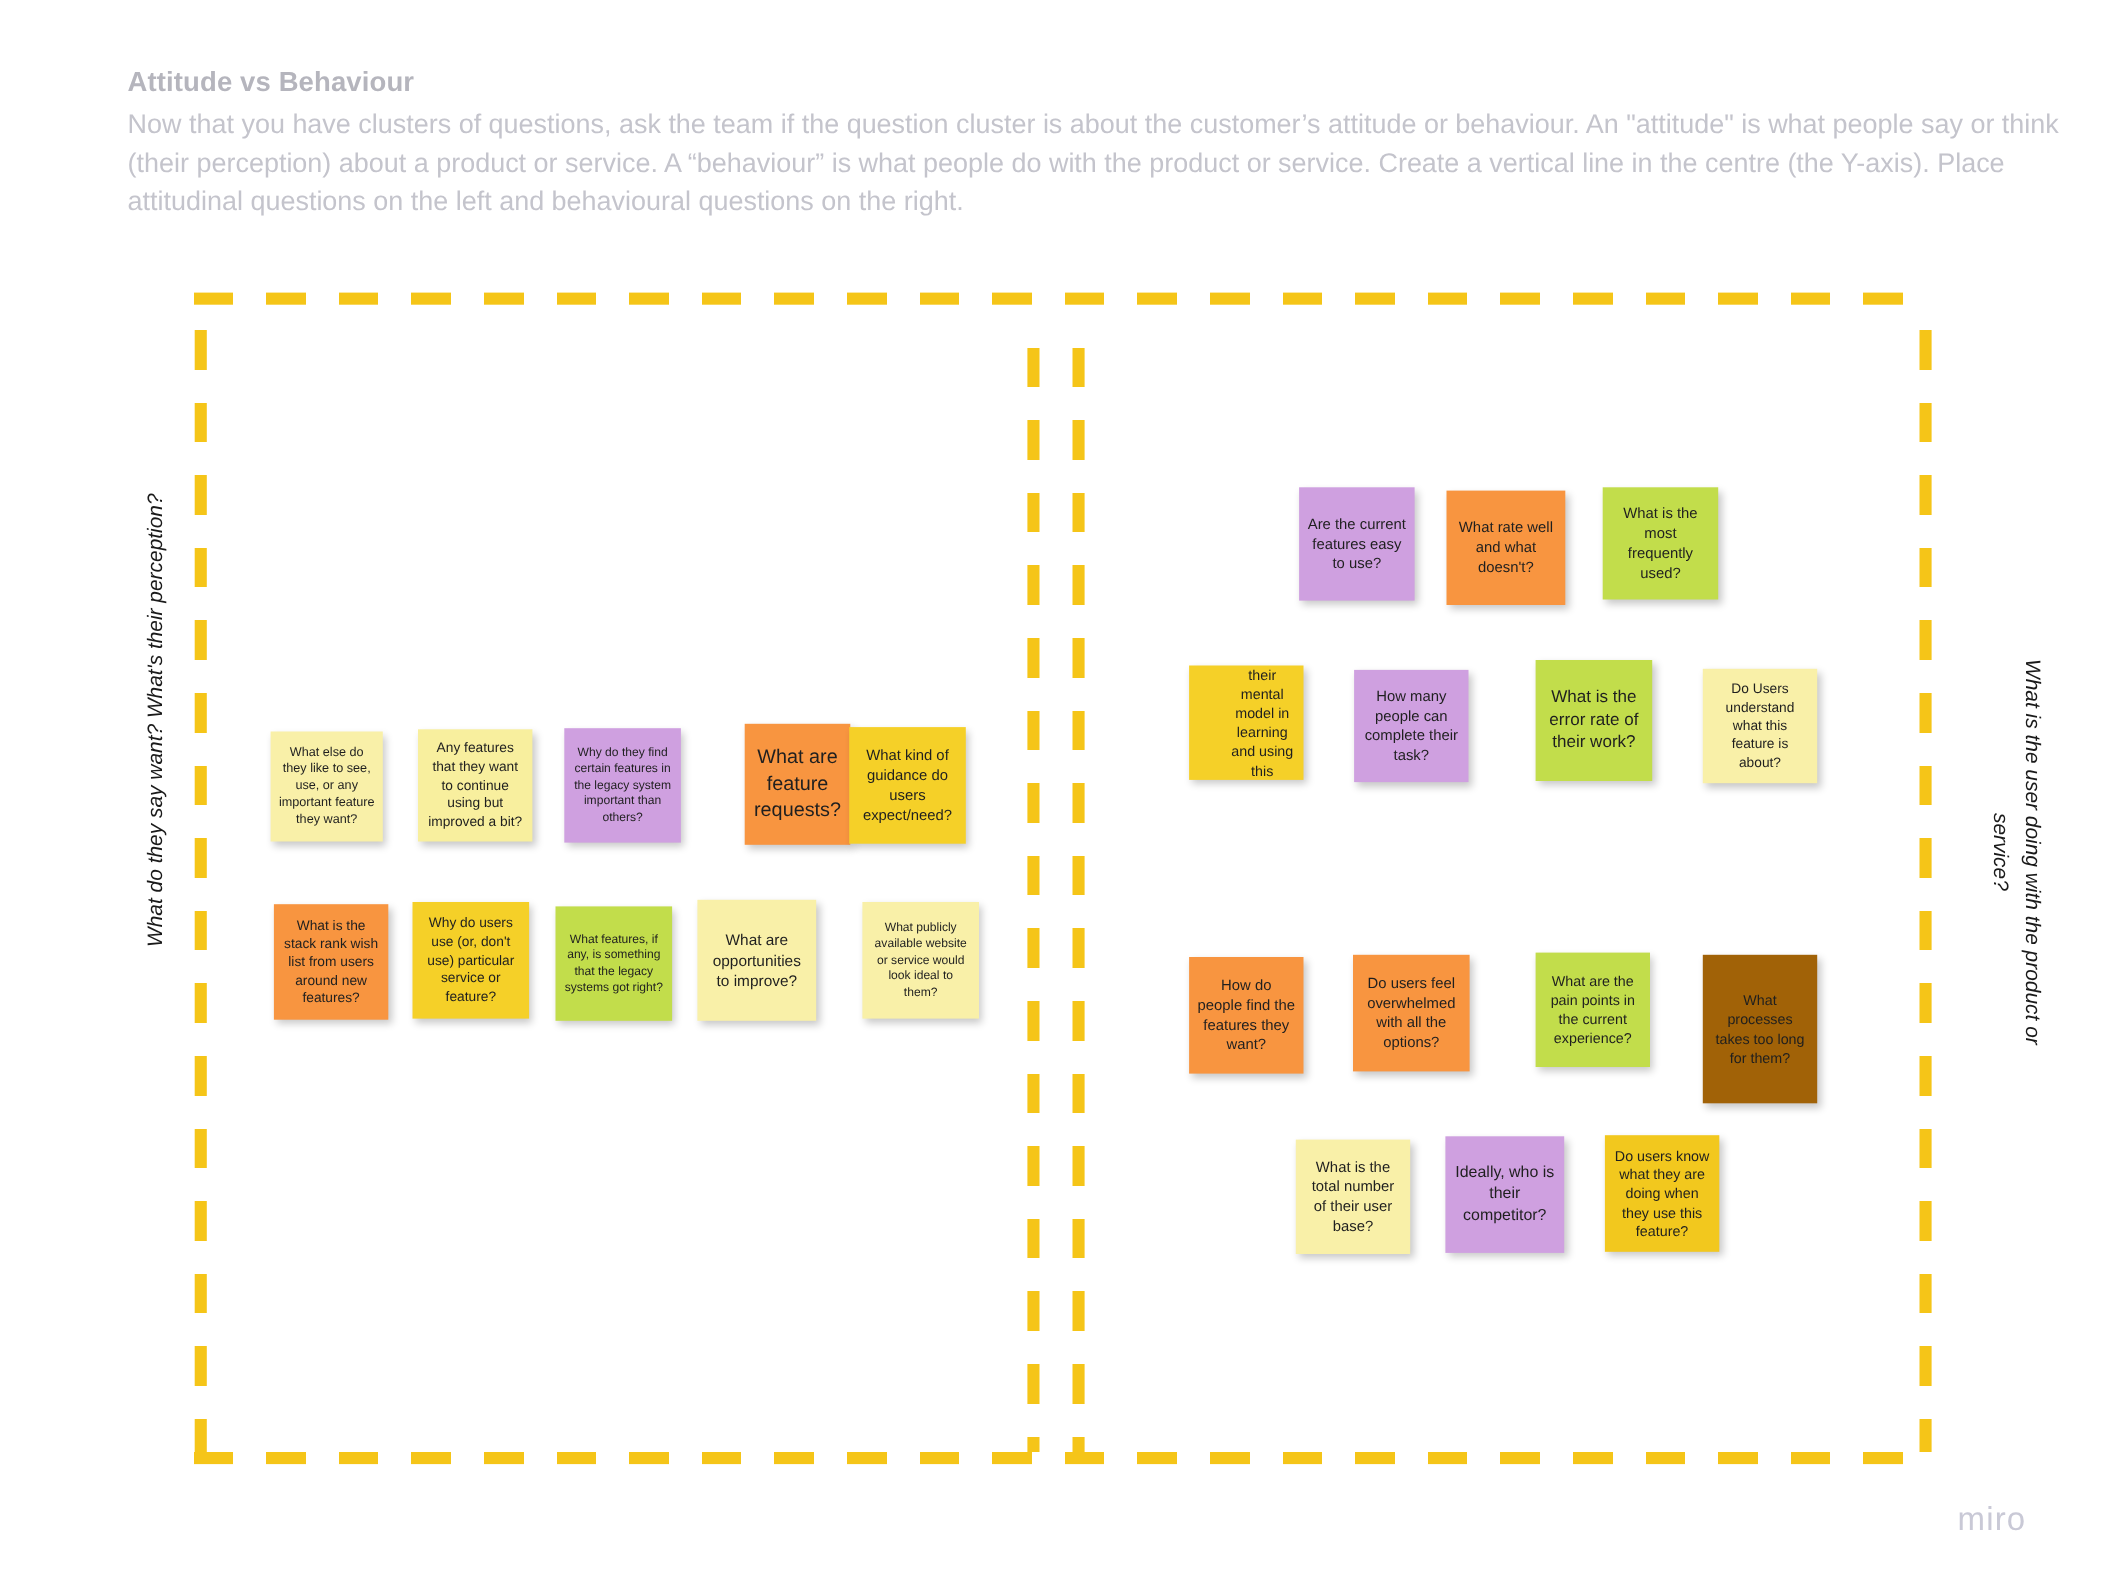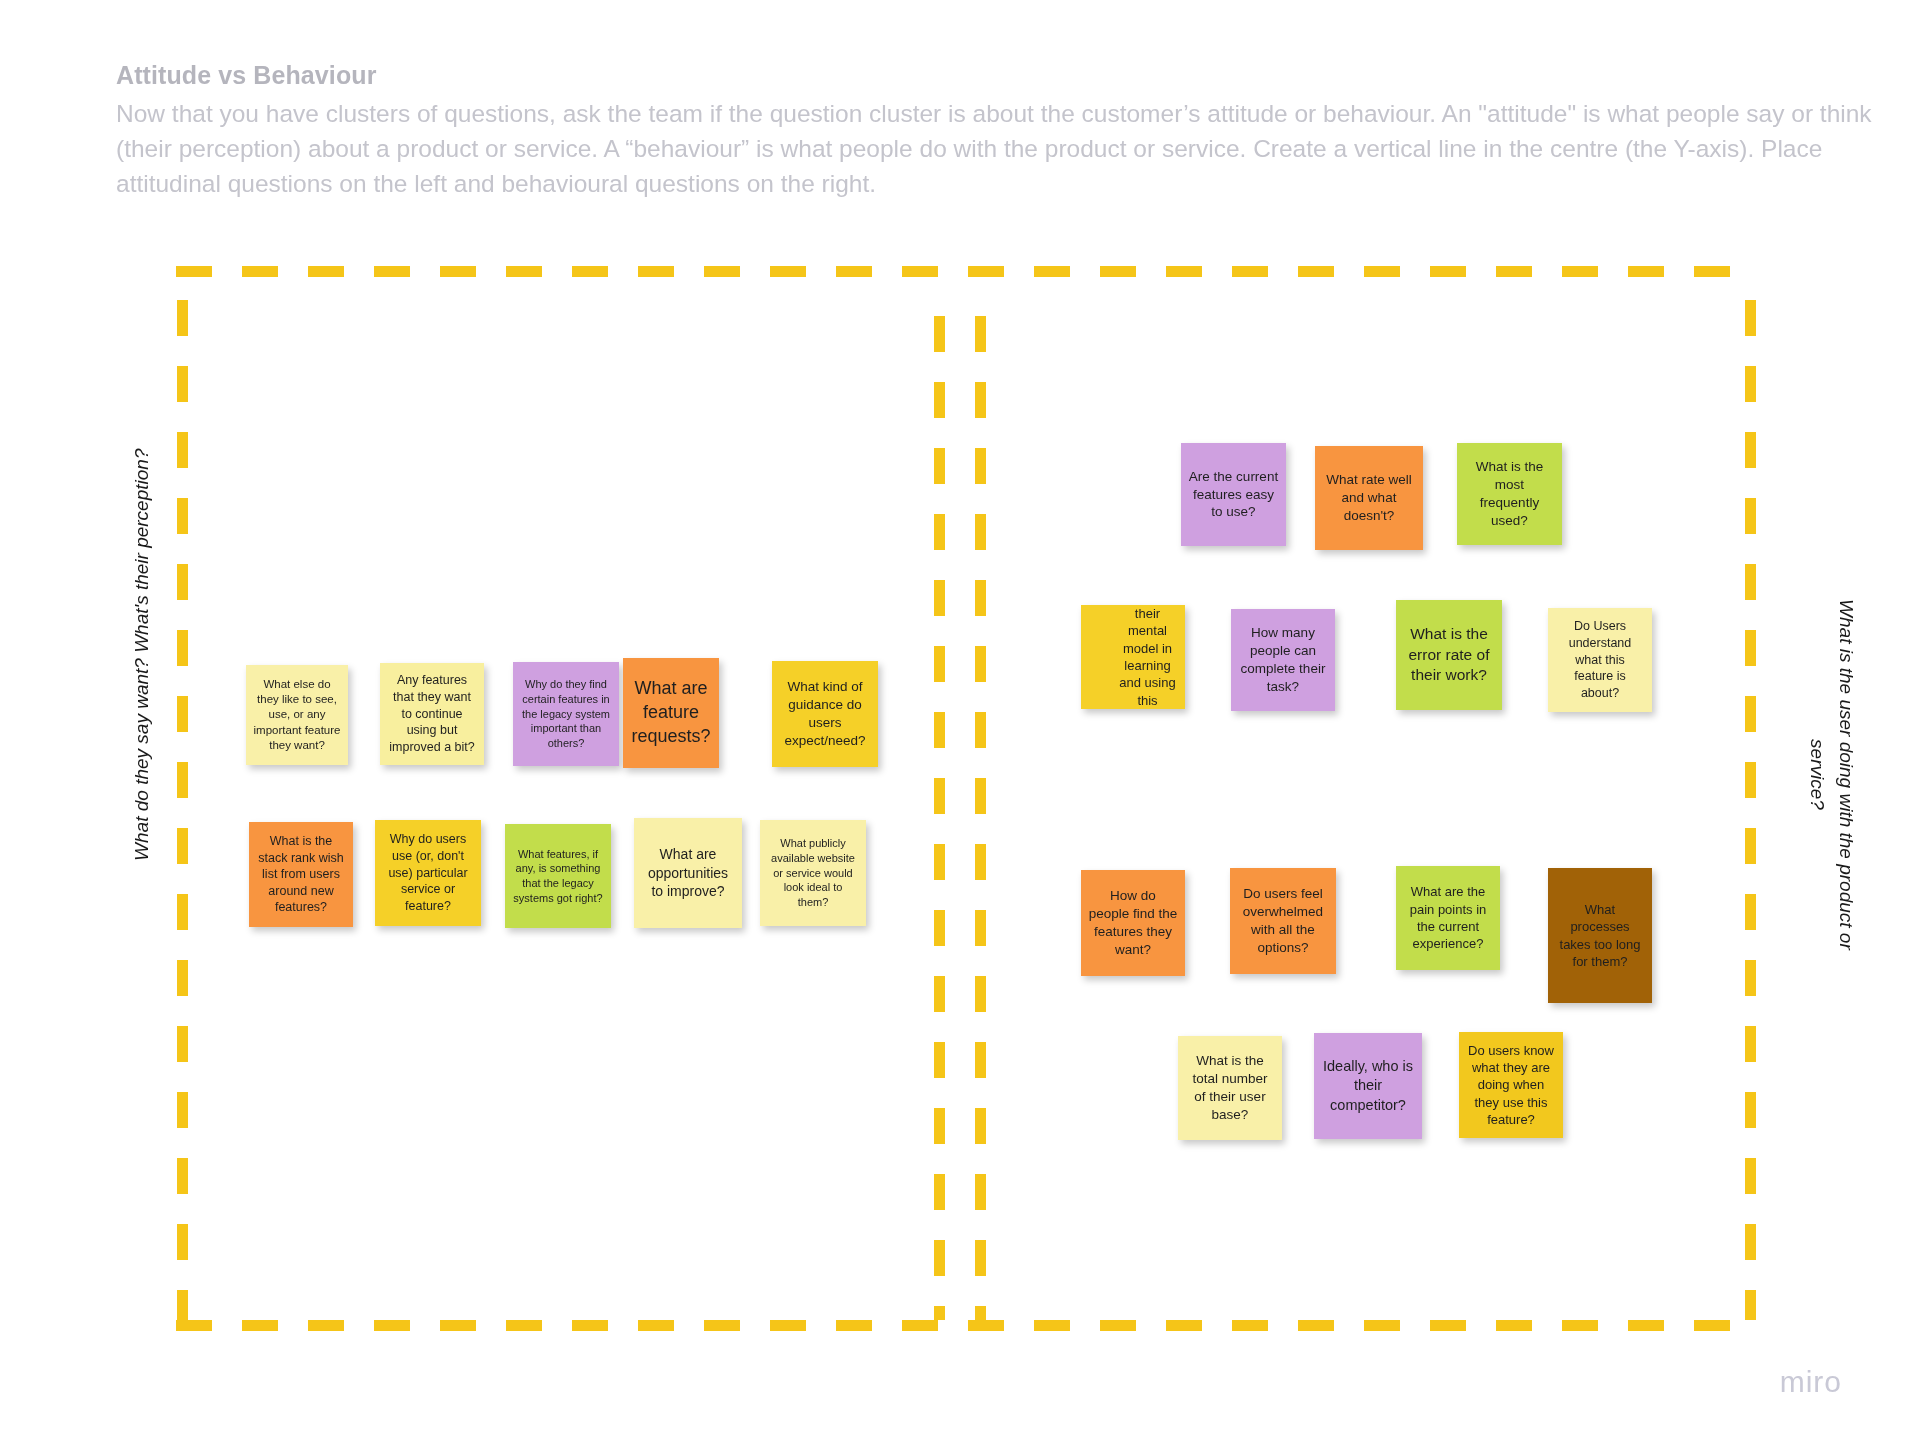--- a/index.html
+++ b/index.html
@@ -149,39 +149,39 @@
   <div id="left-notes">
       <div class="note" style="left: 246px; top: 665px; width: 102px; height: 100px; background: rgb(249, 240, 168); font-size: 11.5px;">
         <span>What else do they like to see, use, or any important feature they want?</span>
       </div>
       <div class="note" style="left: 380px; top: 663px; width: 104px; height: 102px; background: rgb(248, 239, 158); font-size: 12.5px;">
         <span>Any features that they want to continue using but improved a bit?</span>
       </div>
       <div class="note" style="left: 513px; top: 662px; width: 106px; height: 104px; background: rgb(207, 160, 224); font-size: 11px;">
         <span>Why do they find certain features in the legacy system important than others?</span>
       </div>
-      <div class="note" style="left: 623px; top: 658px; width: 96px; height: 110px; background: rgb(248, 149, 64); font-size: 18px;">
+      <div class="note" style="left: 677px; top: 658px; width: 96px; height: 110px; background: rgb(248, 149, 64); font-size: 18px;">
         <span>What are feature requests?</span>
       </div>
       <div class="note" style="left: 772px; top: 661px; width: 106px; height: 106px; background: rgb(245, 208, 40); font-size: 13.5px;">
         <span>What kind of guidance do users expect/need?</span>
       </div>
       <div class="note" style="left: 249px; top: 822px; width: 104px; height: 105px; background: rgb(248, 149, 64); font-size: 12.5px;">
         <span>What is the stack rank wish list from users around new features?</span>
       </div>
       <div class="note" style="left: 375px; top: 820px; width: 106px; height: 106px; background: rgb(245, 208, 40); font-size: 12.5px;">
         <span>Why do  users use (or, don't use) particular service or feature?</span>
       </div>
       <div class="note" style="left: 505px; top: 824px; width: 106px; height: 104px; background: rgb(194, 221, 75); font-size: 11px;">
         <span>What features, if any, is something that the legacy systems got right?</span>
       </div>
       <div class="note" style="left: 634px; top: 818px; width: 108px; height: 110px; background: rgb(249, 240, 168); font-size: 14px;">
         <span>What are opportunities to improve?</span>
       </div>
-      <div class="note" style="left: 760px; top: 820px; width: 106px; height: 106px; background: rgb(249, 240, 168); font-size: 11px;">
+      <div class="note" style="left: 784px; top: 820px; width: 106px; height: 106px; background: rgb(249, 240, 168); font-size: 11px;">
         <span>What publicly available website or service would look ideal to them?</span>
       </div>
     </div>
   <div id="right-notes">
       <div class="note" style="left: 1181px; top: 443px; width: 105px; height: 103px; background: rgb(207, 160, 224); font-size: 13.5px;">
         <span>Are the current features easy to use?</span>
       </div>
       <div class="note" style="left: 1315px; top: 446px; width: 108px; height: 104px; background: rgb(248, 149, 64); font-size: 13.5px;">
         <span>What rate well and what doesn't?</span>
       </div>

